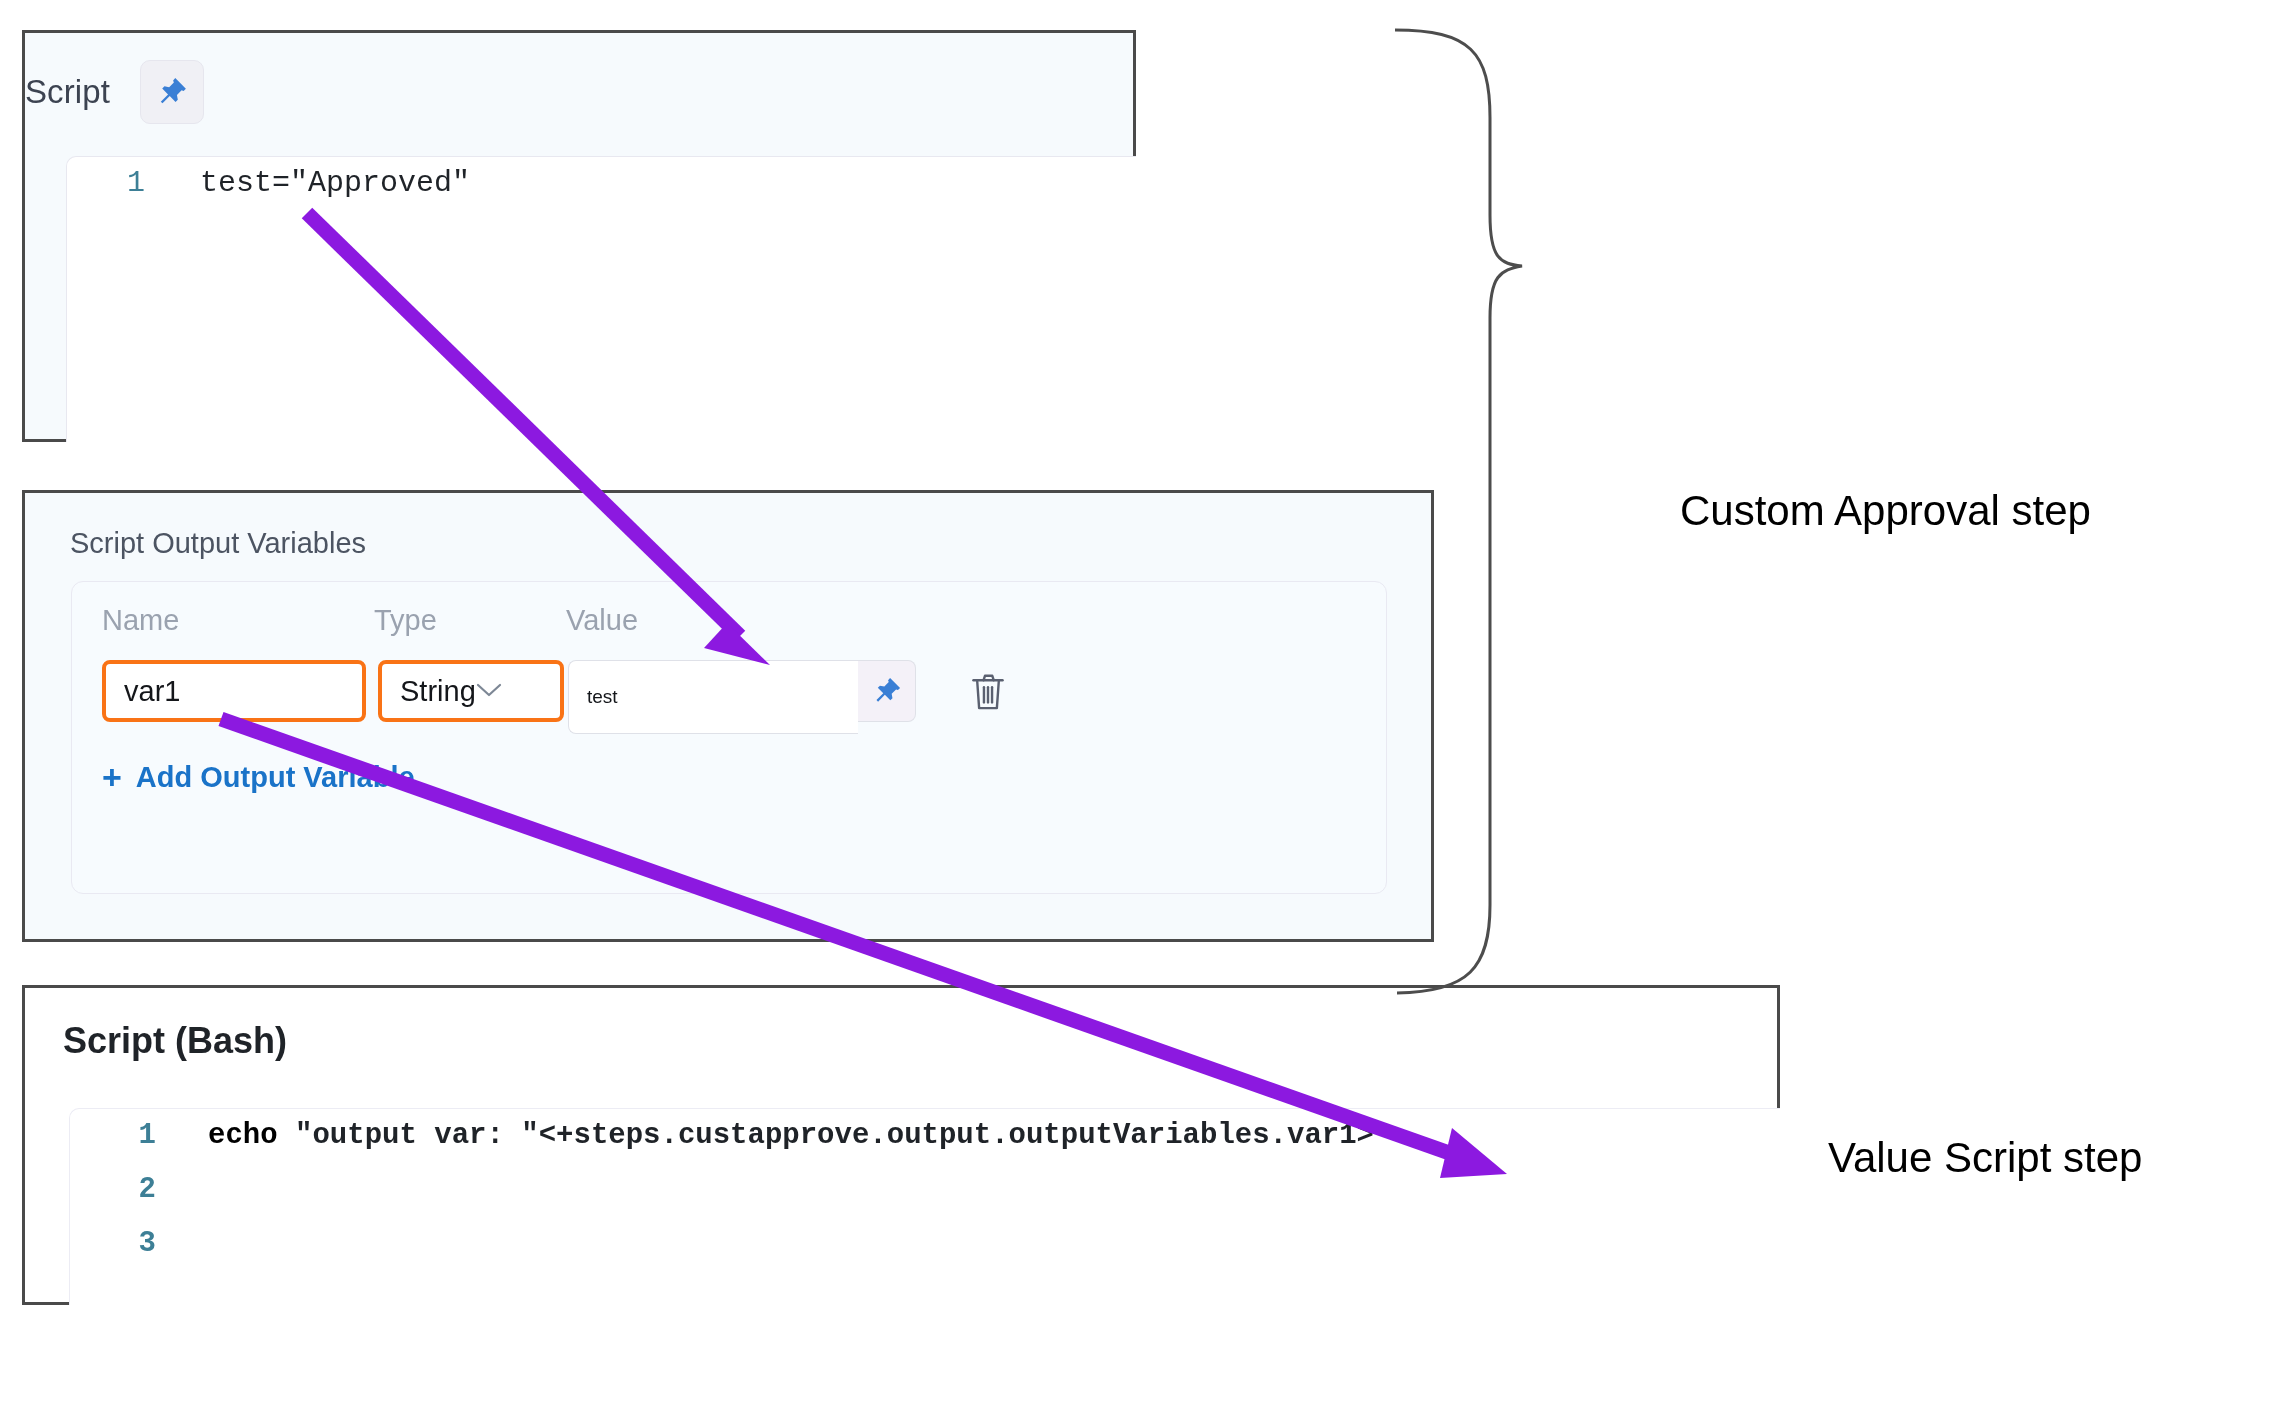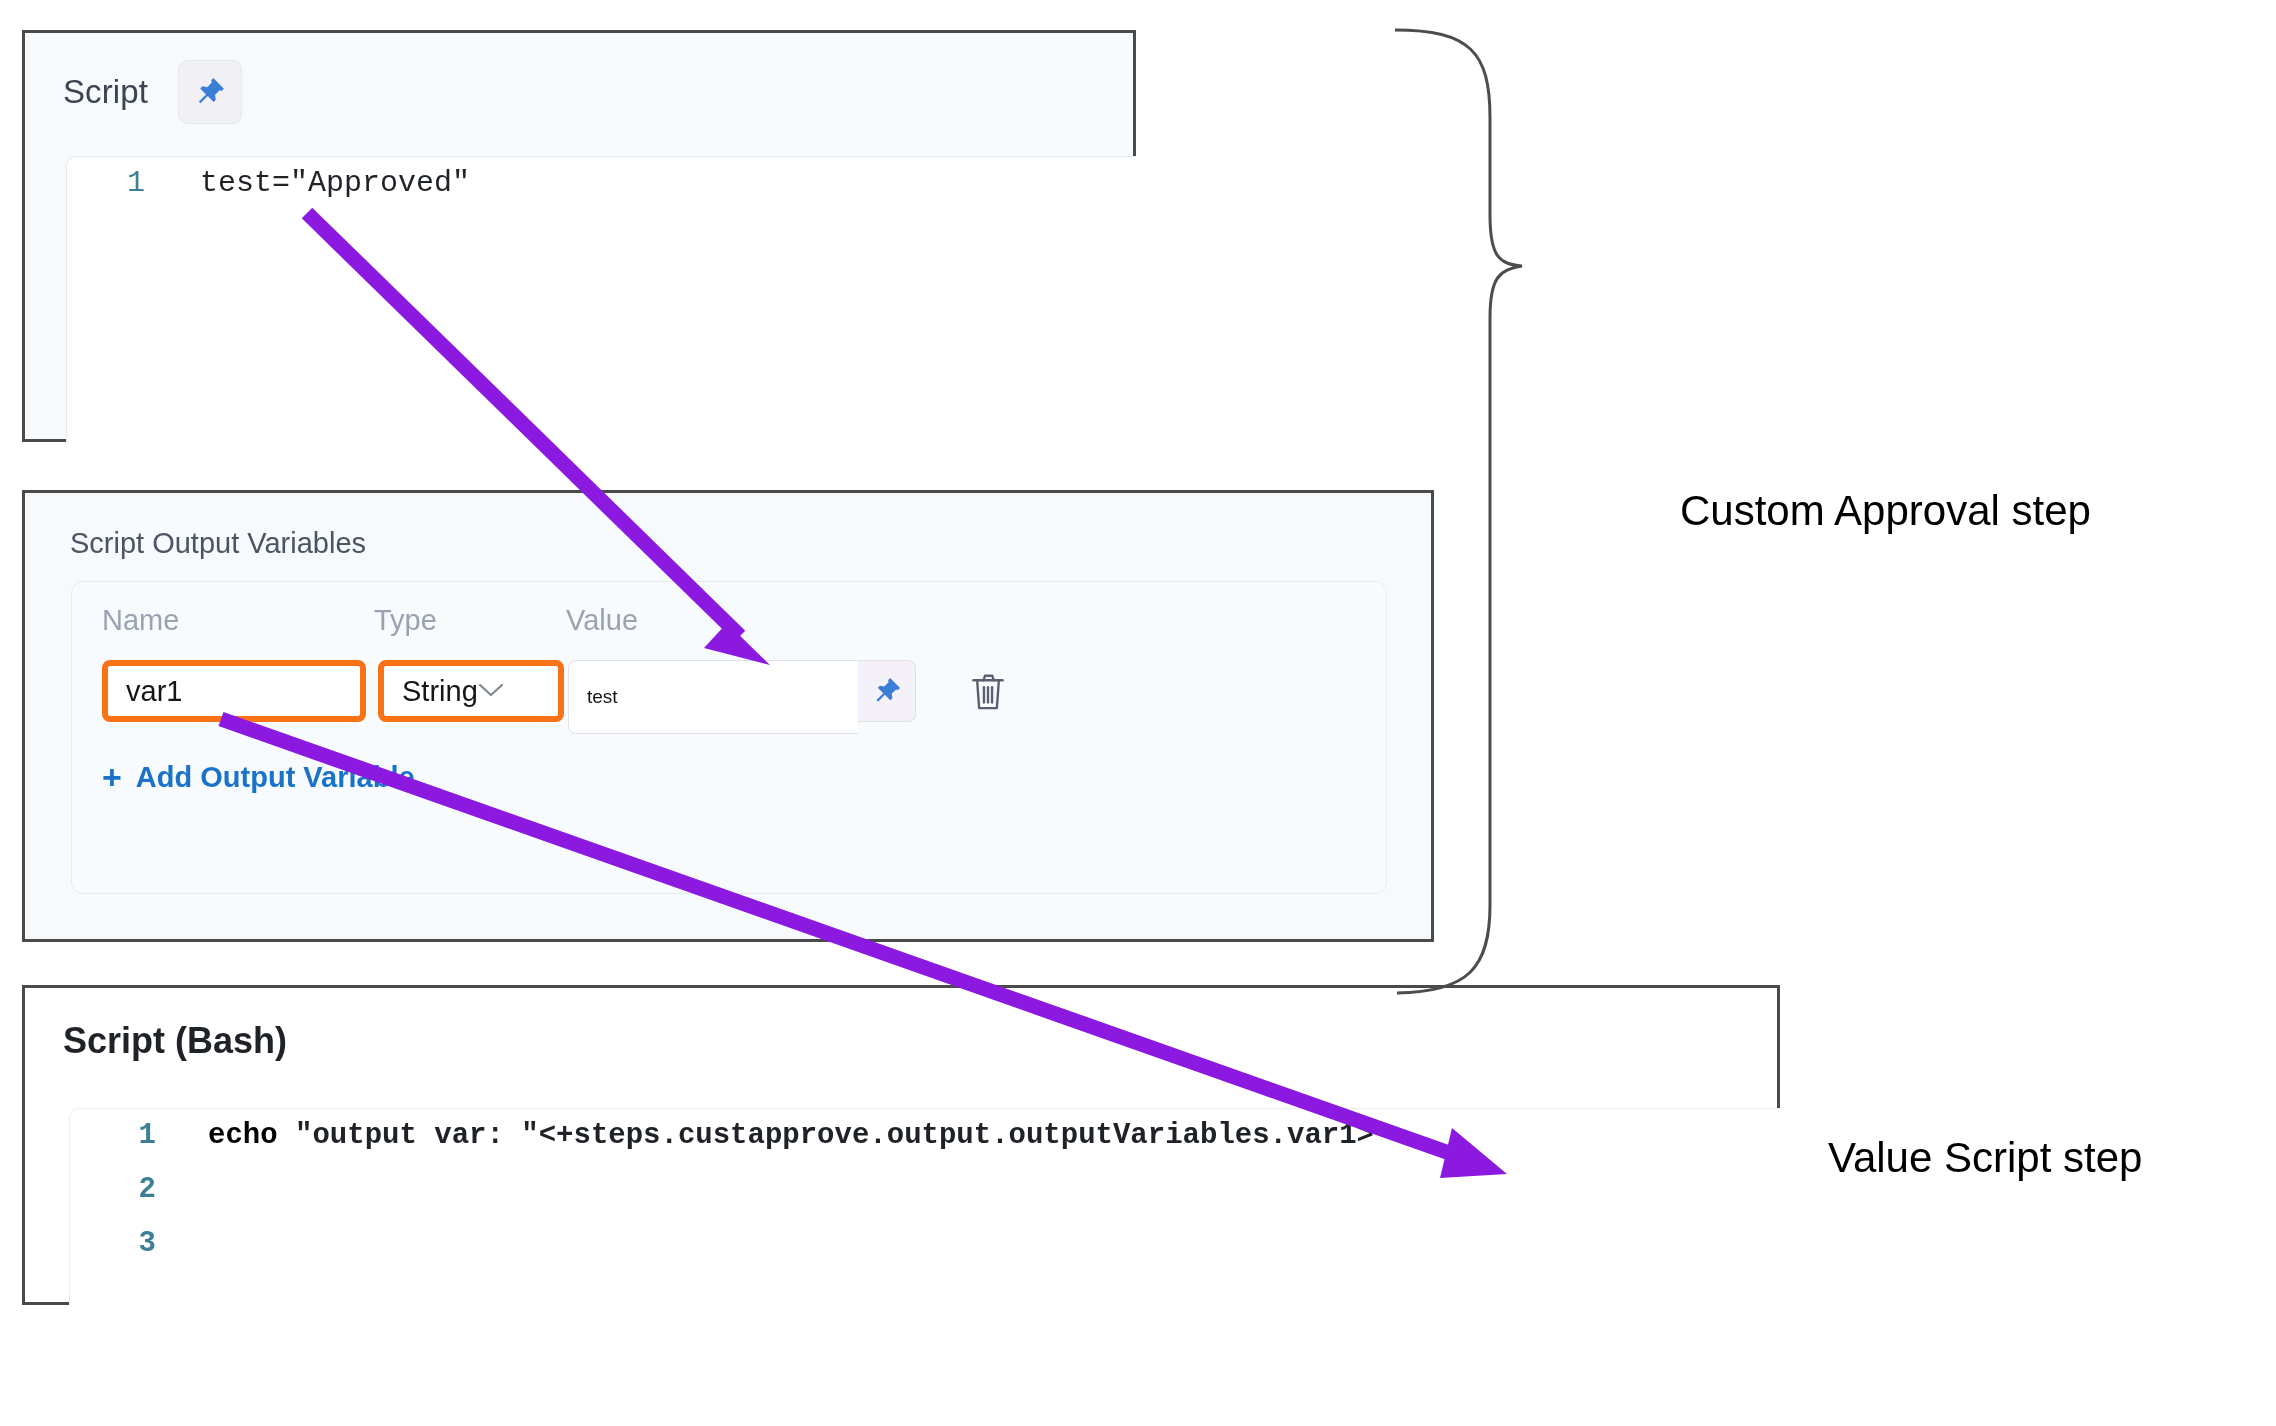--- a/index.html
+++ b/index.html
@@ -19,21 +19,20 @@
   }
 
   
   #panel-script{ left:22px; top:30px; width:1114px; height:412px; }
   .script-head{
     position:absolute;left:0;top:0;width:100%;height:118px;
     background:#f6fafd;
     display:flex;align-items:center;
   }
   .script-title{
-    margin-left:38px;
     font-size:33px;color:#3c4351;letter-spacing:.1px;
   }
   .pin-btn{
     margin-left:30px;
     width:62px;height:62px;border-radius:10px;
     background:#f0f0f5;border:1px solid #e6e6ee;
     display:flex;align-items:center;justify-content:center;
     cursor:pointer;
   }
   .code-area{
@@ -76,21 +75,21 @@
   }
   .lbl-name{left:0;}
   .lbl-type{left:272px;}
   .lbl-value{left:464px;}
 
   .sov-row{
     position:absolute;left:30px;top:78px;right:18px;height:62px;
   }
   .fld{
     position:absolute;top:0;height:62px;box-sizing:border-box;
-    background:#ffffff;border:6px solid #f97316;border-radius:8px;
+    background:#ffffff;border:4px solid #f97316;border-radius:8px;
     display:flex;align-items:center;
     font-size:29px;color:#14161a;
   }
   .fld-name{left:0;width:264px;padding-left:18px;}
   .fld-type{left:276px;width:186px;padding-left:18px;justify-content:flex-start;}
   .fld-type .chev{
     margin-right:16px;color:#7d8795;font-size:22px;line-height:1;
   }
   .value-wrap{
     position:absolute;left:466px;top:0;width:348px;height:62px;

